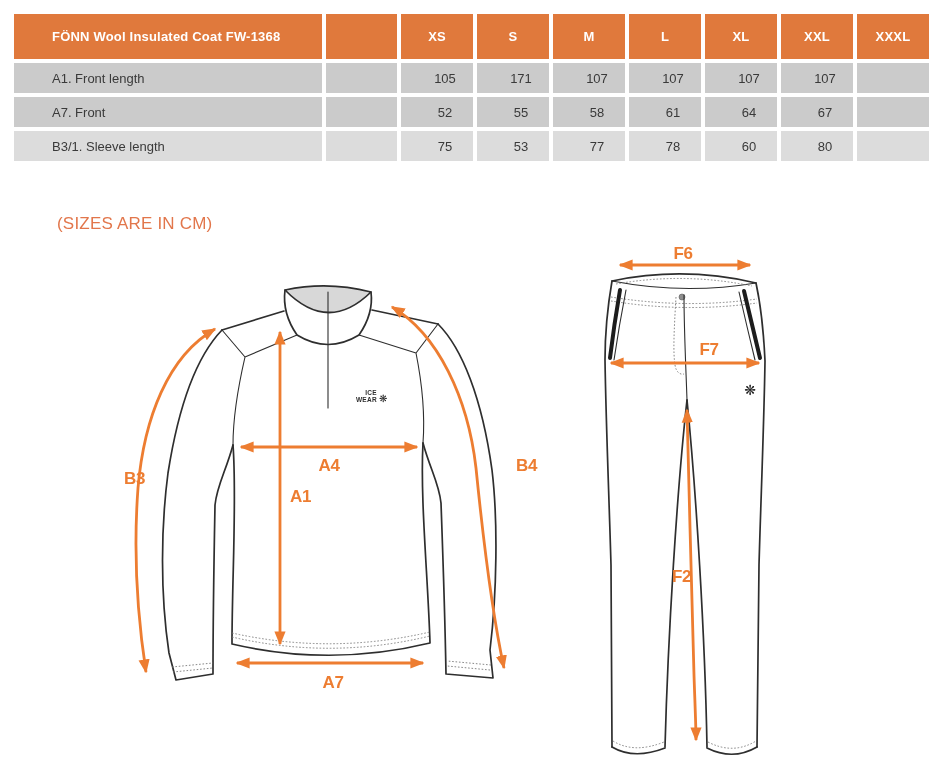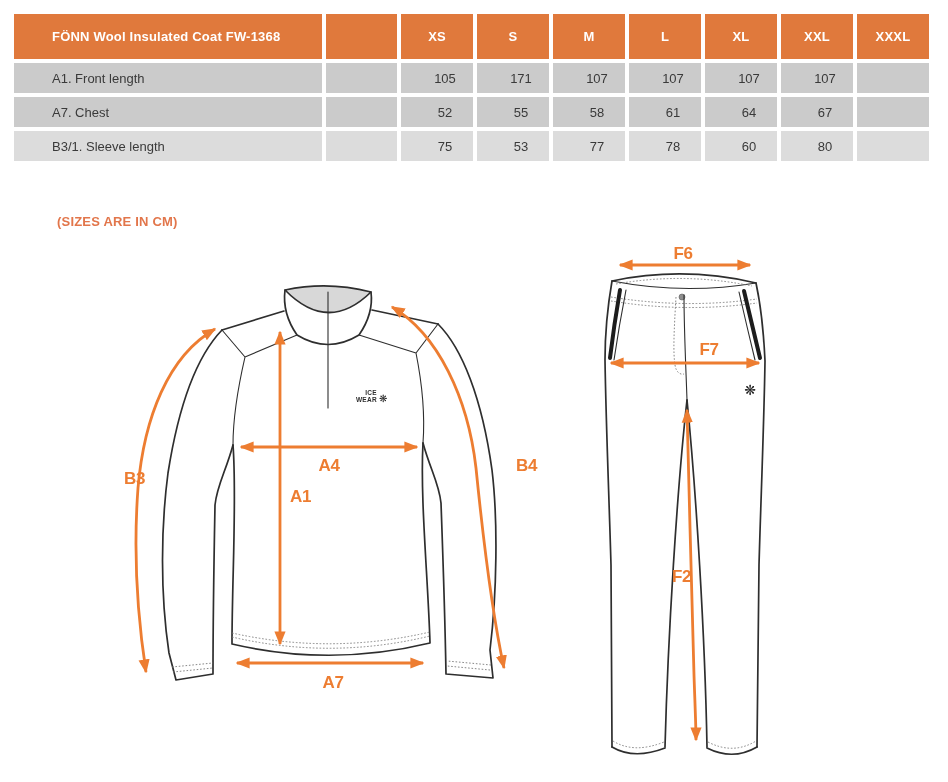--- a/index.html
+++ b/index.html
@@ -32,21 +32,21 @@
   .size-table td{
     height:30px;font-size:13px;color:#3a3a3a;text-align:center;vertical-align:middle;padding-left:16px;
   }
   .size-table td.label-cell{text-align:left;padding-left:38px;margin-left:28px;}
   .size-table tr.row-dark td{background:var(--row-dark);}
   .size-table tr.row-light td{background:var(--row-light);}
 
   
   .units-note{
     position:absolute;left:57px;top:214px;
-    color:var(--note-orange);font-size:13px;font-weight:700;letter-spacing:.2px;
+    color:var(--note-orange);font-size:17px;font-weight:400;letter-spacing:.2px;
   }
 
   
   svg.diagram{position:absolute;overflow:visible;}
   #jacket-svg{left:100px;top:248px;width:460px;height:440px;}
   #pants-svg{left:570px;top:235px;width:230px;height:540px;}
 
   .outline{fill:none;stroke:var(--line-dark);stroke-width:1.7;stroke-linecap:round;stroke-linejoin:round;}
   .seam{fill:none;stroke:var(--line-dark);stroke-width:1.1;stroke-linecap:round;}
   .stitch{fill:none;stroke:#7a7a7a;stroke-width:.9;stroke-dasharray:1.6 1.8;}
@@ -87,21 +87,21 @@
         <td></td>
         <td>105</td>
         <td>171</td>
         <td>107</td>
         <td>107</td>
         <td>107</td>
         <td>107</td>
         <td></td>
       </tr>
       <tr class="row-dark">
-        <td class="label-cell">A7. Chest</td>
+        <td class="label-cell">A7. Front</td>
         <td></td>
         <td>52</td>
         <td>55</td>
         <td>58</td>
         <td>61</td>
         <td>64</td>
         <td>67</td>
         <td></td>
       </tr>
       <tr class="row-light">

